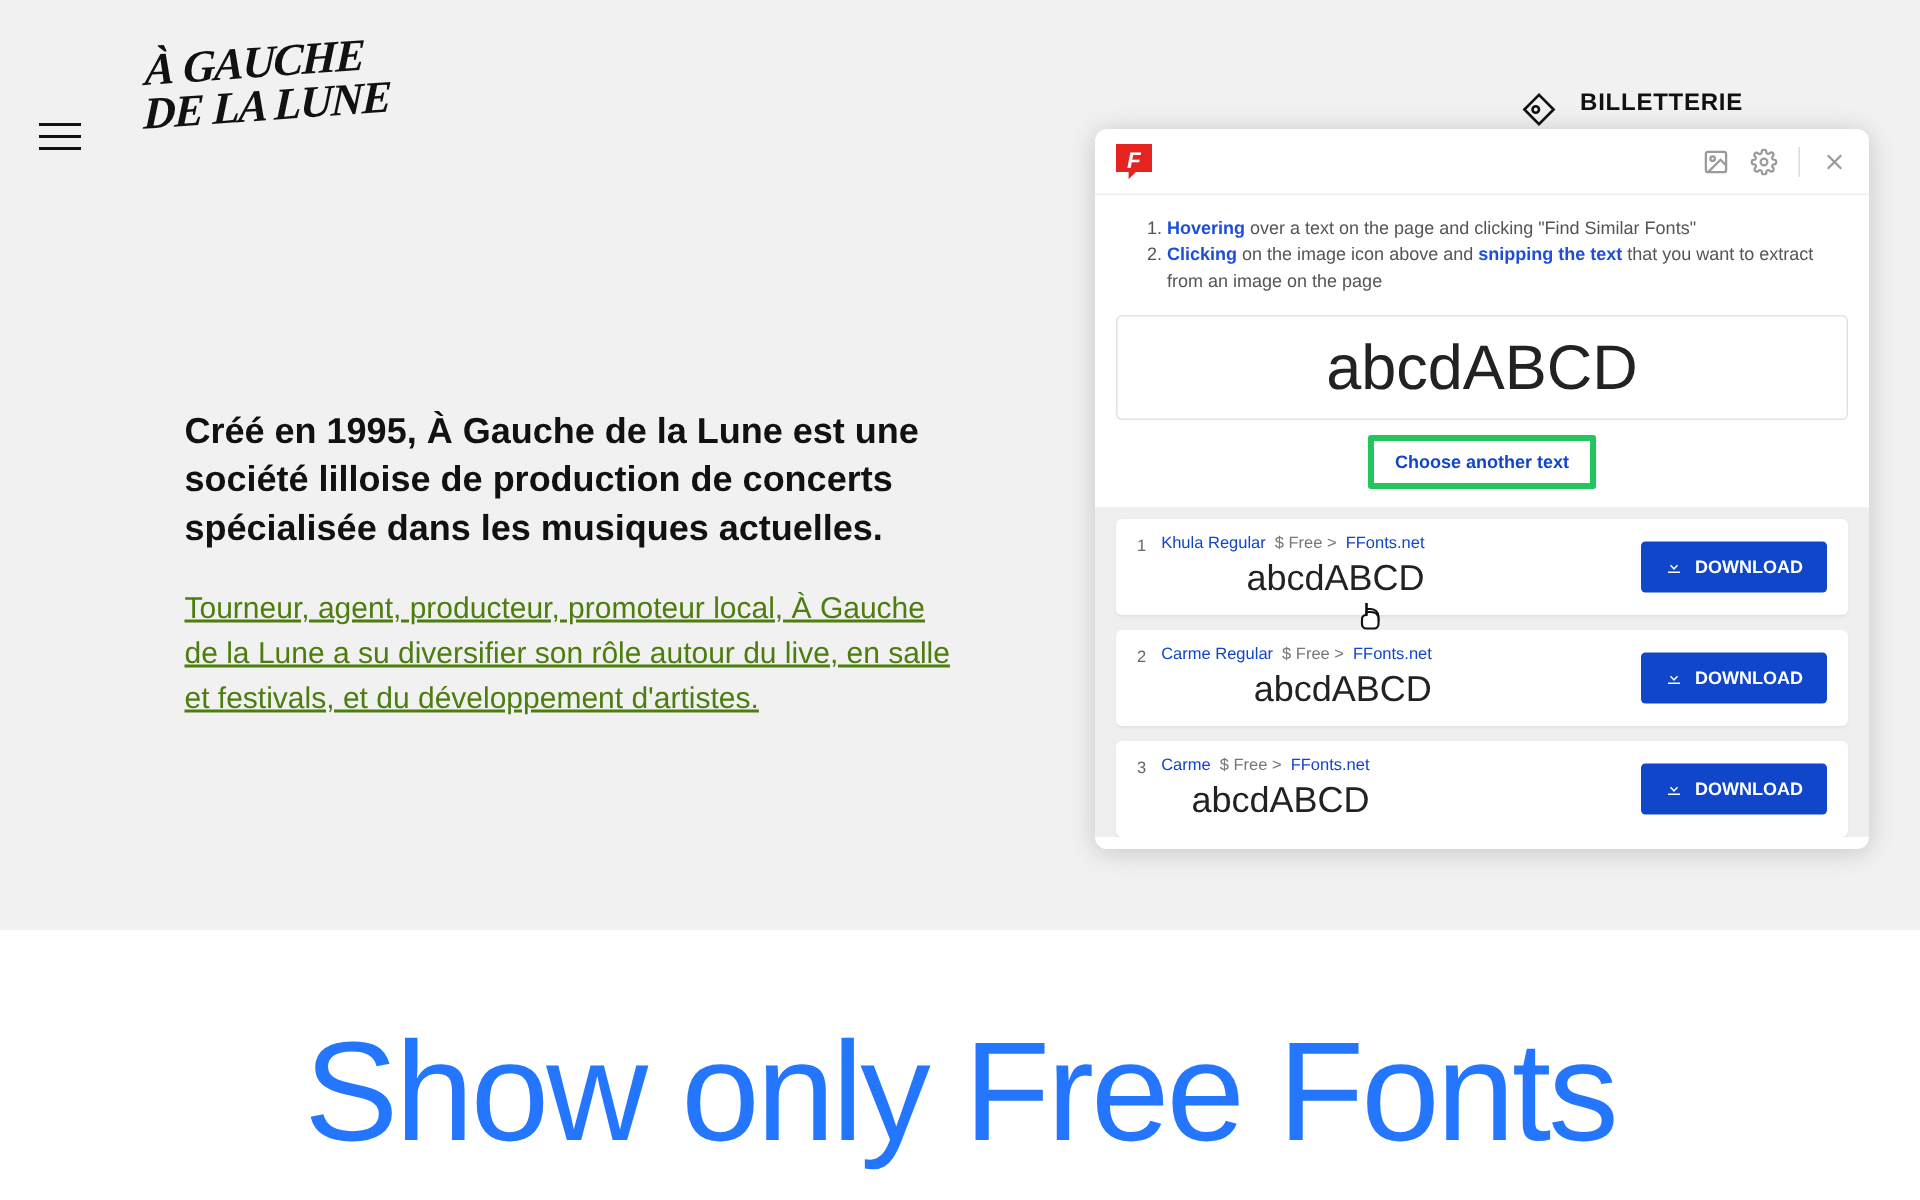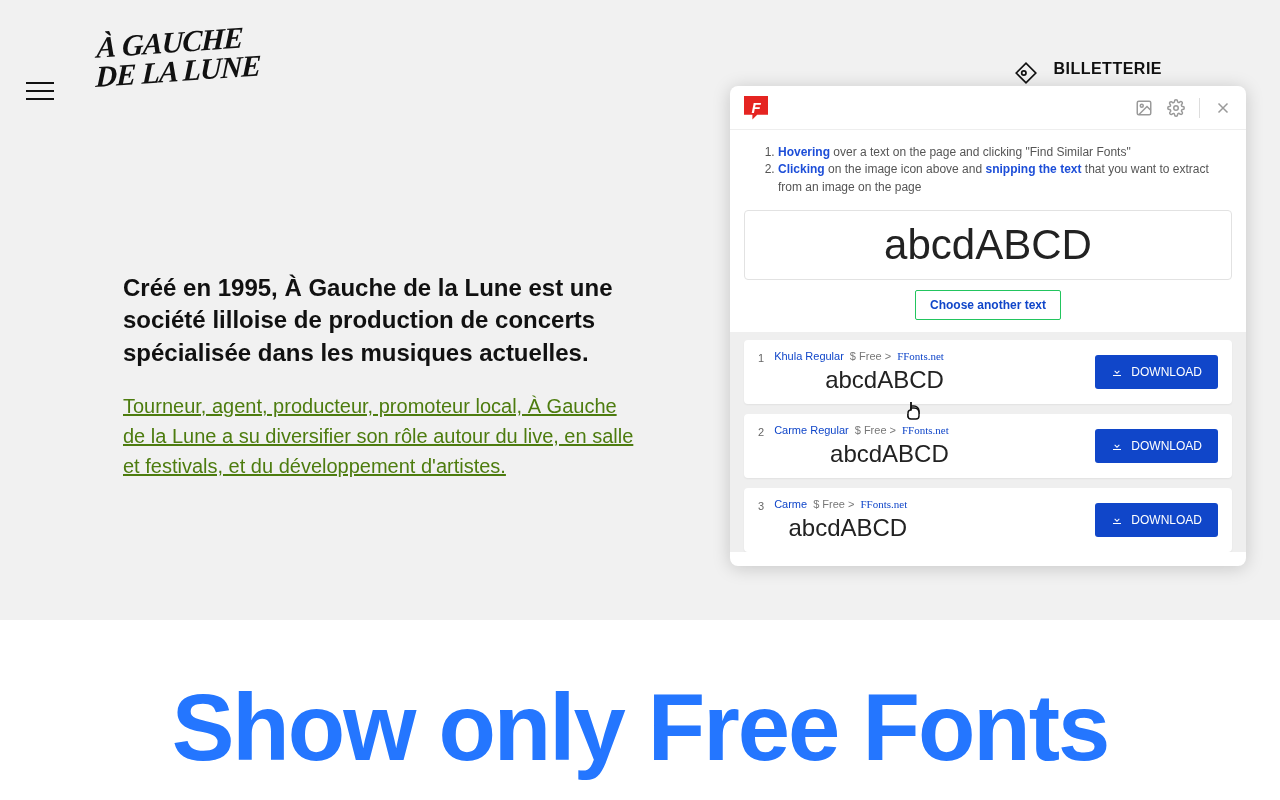--- a/index.html
+++ b/index.html
@@ -159,21 +159,21 @@
   display: flex;
   align-items: center;
   justify-content: center;
   font-size: 42px;
   color: #222;
   font-family: Arial, sans-serif;
 }
 .choose-btn {
   display: block;
   margin: 0 auto 12px auto;
-  border: 1px solid #22c55e;
+  border: 4px solid #22c55e;
   color: #1046c9;
   background: #fff;
   font-size: 12px;
   font-weight: 600;
   padding: 7px 14px;
   border-radius: 2px;
   cursor: pointer;
 }
 .results {
   background: #efefef;
@@ -193,29 +193,29 @@
   align-items: center;
   justify-content: space-between;
   box-shadow: 0 1px 2px rgba(0,0,0,0.06);
 }
 .card-left { display: flex; gap: 10px; }
 .card-num { font-size: 11px; color: #666; margin-top: 2px; }
 .card-info { display: flex; flex-direction: column; gap: 2px; text-align: right; }
 .card-meta { font-size: 11px; display: flex; gap: 6px; align-items: baseline; }
 .font-name { color: #1046c9; }
 .price { color: #777; }
-.source { color: #1046c9; font-family: Liberation Serif, serif; }
+.source { color: #1046c9; }
 .card-sample { font-size: 24px; color: #222; font-family: Arial, sans-serif; margin-top: 2px; }
 .dl-btn {
   background: #1046c9;
   color: #fff;
   border: none;
   padding: 10px 16px;
   font-size: 12px;
-  font-weight: 400;
+  font-weight: 700;
   border-radius: 3px;
   display: flex;
   align-items: center;
   gap: 8px;
   cursor: pointer;
 }
 .dl-icon { width: 12px; height: 12px; }
 .cursor {
   position: absolute;
   top: 400px;
@@ -230,21 +230,21 @@
   left: 0;
   width: 100%;
   height: 180px;
   background: #fff;
   display: flex;
   align-items: center;
   justify-content: center;
 }
 .banner-text {
   font-size: 94px;
-  font-weight: 700;
+  font-weight: 400;
   color: #2476ff;
   letter-spacing: -2px;
   margin-top: 36px;
 }
 </style>
 </head>
 <body>
 
 <div class="page-bg"></div>
 

